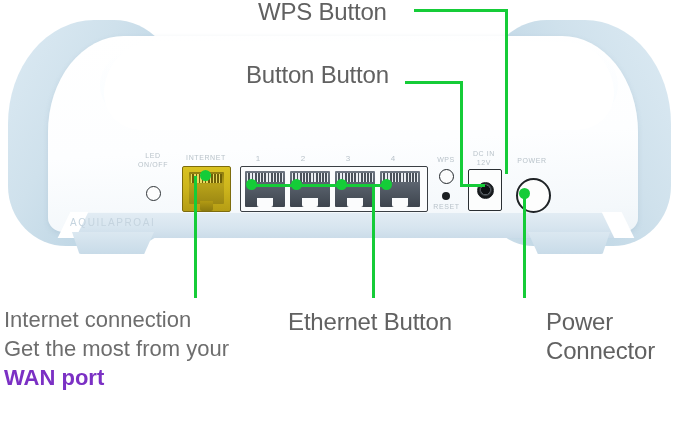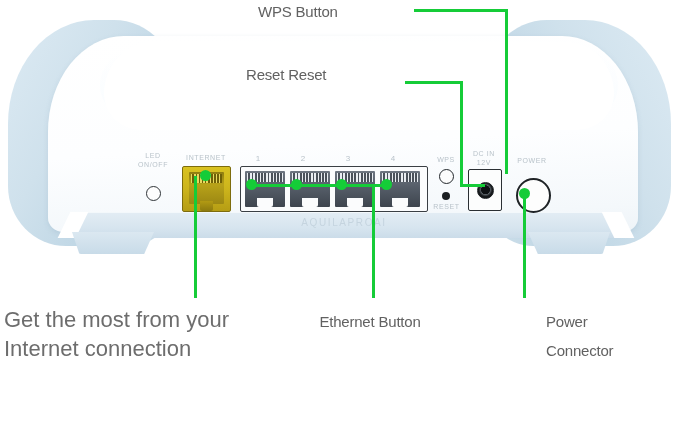--- a/index.html
+++ b/index.html
@@ -3,21 +3,21 @@
 <meta charset="utf-8">
 <style>
   html,body{margin:0;padding:0;background:#ffffff;}
   body{width:679px;height:437px;position:relative;overflow:hidden;
        font-family:"Liberation Sans","DejaVu Sans",sans-serif;
        -webkit-font-smoothing:antialiased;}
 
   #stage{position:absolute;left:0;top:0;width:679px;height:437px;background:#fff;}
 
   
-  .callout{position:absolute;color:#616161;font-size:15px;line-height:25px;
+  .callout{position:absolute;color:#616161;font-size:24px;line-height:25px;
            font-weight:400;letter-spacing:-0.2px;white-space:nowrap;}
 
   #wps-label{left:258px;top:-1px;}
   #reset-label{left:246px;top:62px;}
   #gig-label{left:280px;top:307px;width:180px;text-align:center;line-height:29px;}
   #power-label{left:546px;top:307px;width:135px;text-align:left;line-height:29px;}
 
   #wan-block{position:absolute;left:4px;top:305px;width:290px;
              color:#6d6d6d;font-size:22px;line-height:29px;font-weight:400;}
   #wan-block .hl{color:#7b30c4;font-weight:700;}
@@ -56,21 +56,21 @@
 
   
   #base{position:absolute;left:62px;top:198px;width:548px;height:26px;
      background:linear-gradient(180deg,#e3edf4 0%,#d7e5ef 60%,#cbdce9 100%);
      border-radius:4px 4px 3px 3px;
      box-shadow:inset 0 1px 0 #f3f8fb;}
   #base-clip-l{position:absolute;left:56px;top:198px;width:18px;height:26px;
      background:#fff;transform:skewX(-26deg);}
   #base-clip-r{position:absolute;left:600px;top:198px;width:20px;height:26px;
      background:#fff;transform:skewX(26deg);}
-  #brand{position:absolute;left:62px;top:203px;width:548px;text-align:center;
+  #brand{position:absolute;left:62px;top:203px;width:548px;
      color:#c5d4df;font-size:10px;letter-spacing:1.6px;font-weight:400;}
 
   
   .foot{position:absolute;top:218px;height:22px;
      background:linear-gradient(180deg,#dbe8f1 0%,#c8dbe8 100%);}
   #foot-l{left:64px;width:82px;border-radius:0 0 9px 9px;clip-path:polygon(0 0,100% 0,88% 100%,9% 100%);}
   #foot-r{left:520px;width:82px;border-radius:0 0 9px 9px;clip-path:polygon(0 0,100% 0,91% 100%,12% 100%);}
 
   
   .plabel{position:absolute;color:#b9c3ca;font-size:7px;letter-spacing:.6px;
@@ -214,29 +214,30 @@
   <div class="dot" style="left:246px;top:179px;"></div>
   <div class="dot" style="left:291px;top:179px;"></div>
   <div class="dot" style="left:336px;top:179px;"></div>
   <div class="dot" style="left:381px;top:179px;"></div>
   <div class="ln lnv" style="left:372px;top:186px;height:112px;"></div>
 
   <div class="dot" style="left:519px;top:188px;"></div>
   <div class="ln lnv" style="left:523px;top:193px;height:105px;"></div>
 
   <div class="callout" id="wps-label">WPS Button</div>
-  <div class="callout" id="reset-label">Reset Reset</div>
+  <div class="callout" id="reset-label">Button Button</div>
 
   <div class="callout" id="gig-label">
     <div>Ethernet Button</div>
   </div>
 
   <div class="callout" id="power-label">
     <div>Power</div>
     <div>Connector</div>
   </div>
 
   <div id="wan-block">
+    <div>Internet connection</div>
     <div>Get the most from your</div>
-    <div>Internet connection</div>
+    <div class="hl">WAN port</div>
   </div>
 
 </div>
 
 </body></html>

